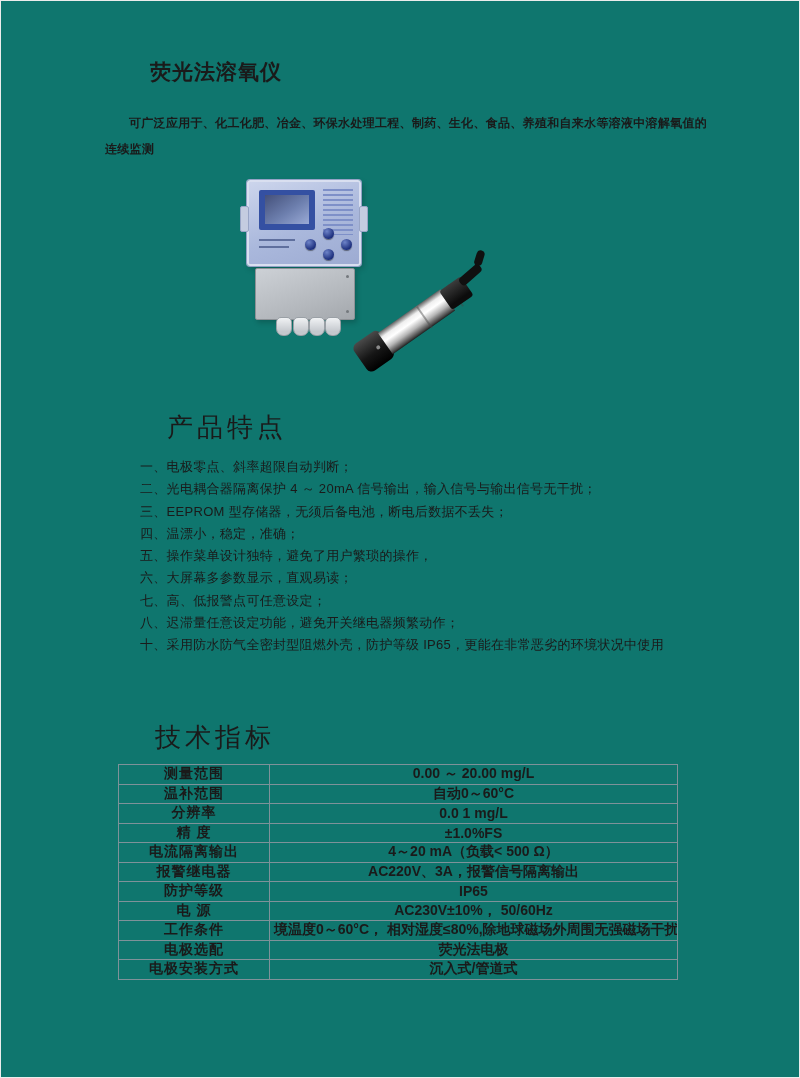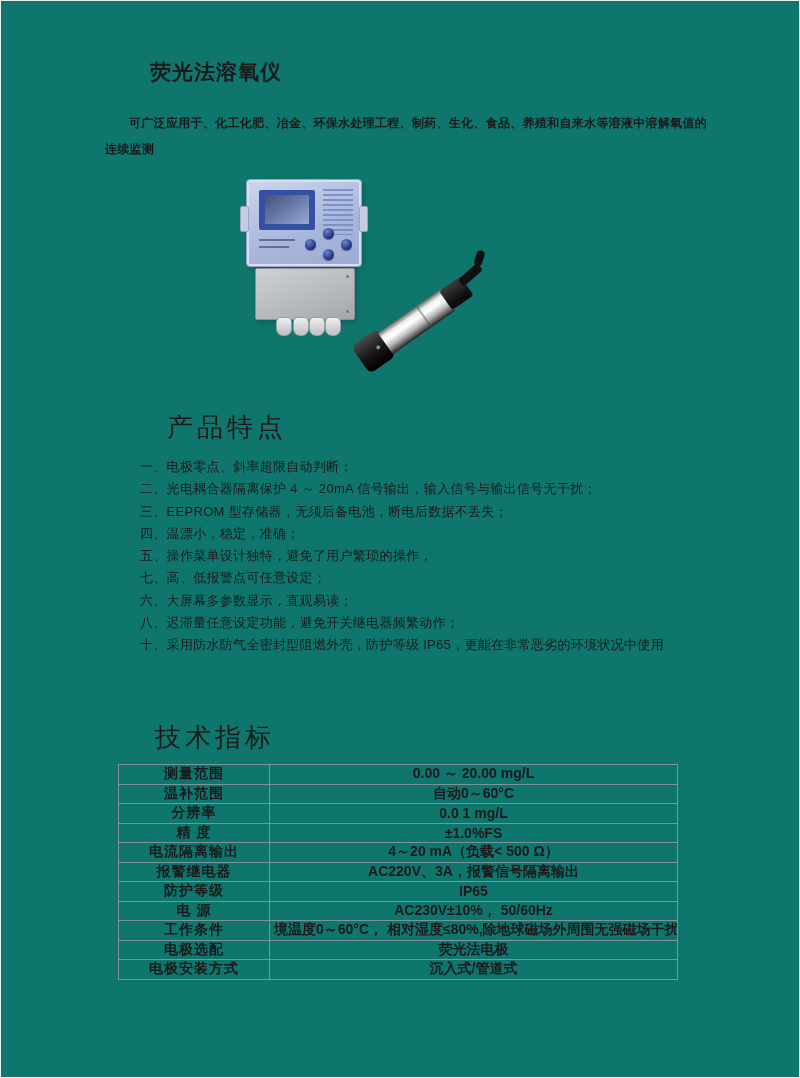--- a/index.html
+++ b/index.html
@@ -178,22 +178,22 @@
   </div>
 
   <h2 class="section-heading" id="features-heading">产品特点</h2>
 
   <ul class="feature-list" id="feature-list">
       <li>一、电极零点、斜率超限自动判断；</li>
       <li>二、光电耦合器隔离保护 4 ～ 20mA 信号输出，输入信号与输出信号无干扰；</li>
       <li>三、EEPROM 型存储器，无须后备电池，断电后数据不丢失；</li>
       <li>四、温漂小，稳定，准确；</li>
       <li>五、操作菜单设计独特，避免了用户繁琐的操作，</li>
+      <li>六、大屏幕多参数显示，直观易读；</li>
       <li>七、高、低报警点可任意设定；</li>
-      <li>六、大屏幕多参数显示，直观易读；</li>
       <li>八、迟滞量任意设定功能，避免开关继电器频繁动作；</li>
       <li>十、采用防水防气全密封型阻燃外壳，防护等级 IP65，更能在非常恶劣的环境状况中使用</li>
     </ul>
 
   <h2 class="section-heading" id="specs-heading">技术指标</h2>
 
   <table class="specs-table">
     <tbody id="specs-tbody">
         <tr>
           <td class="spec-label">测量范围</td>

